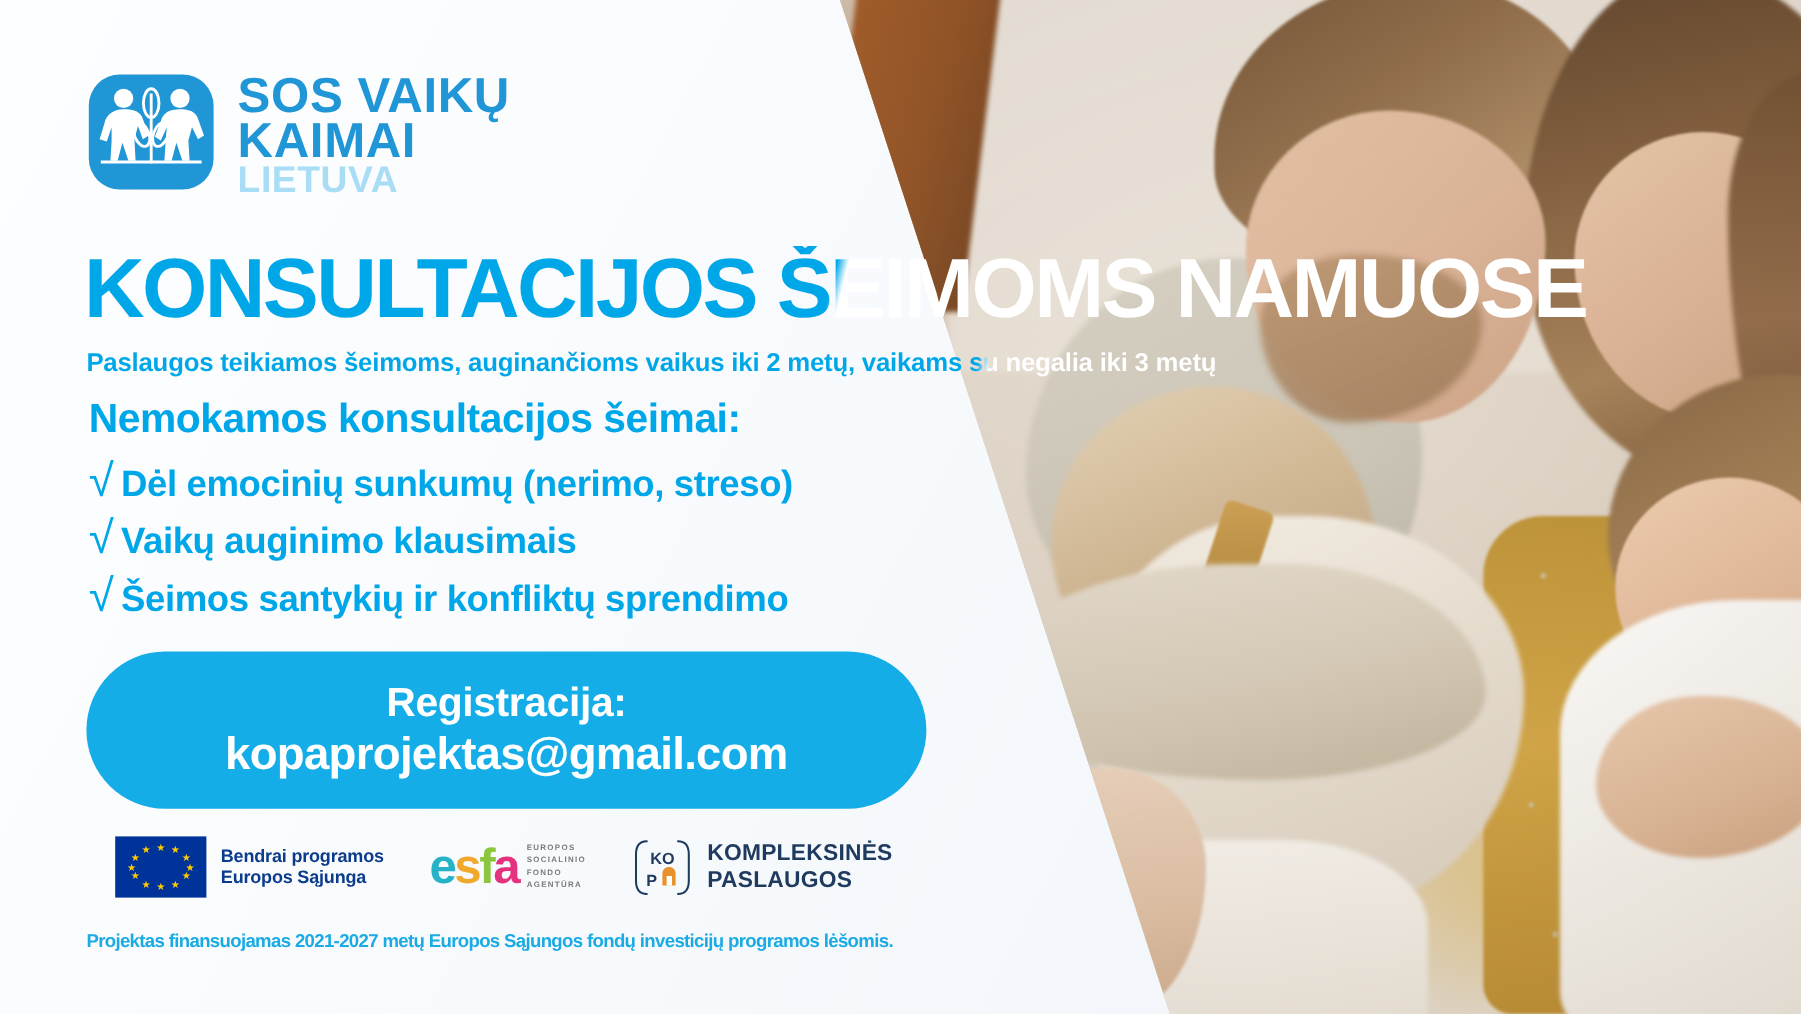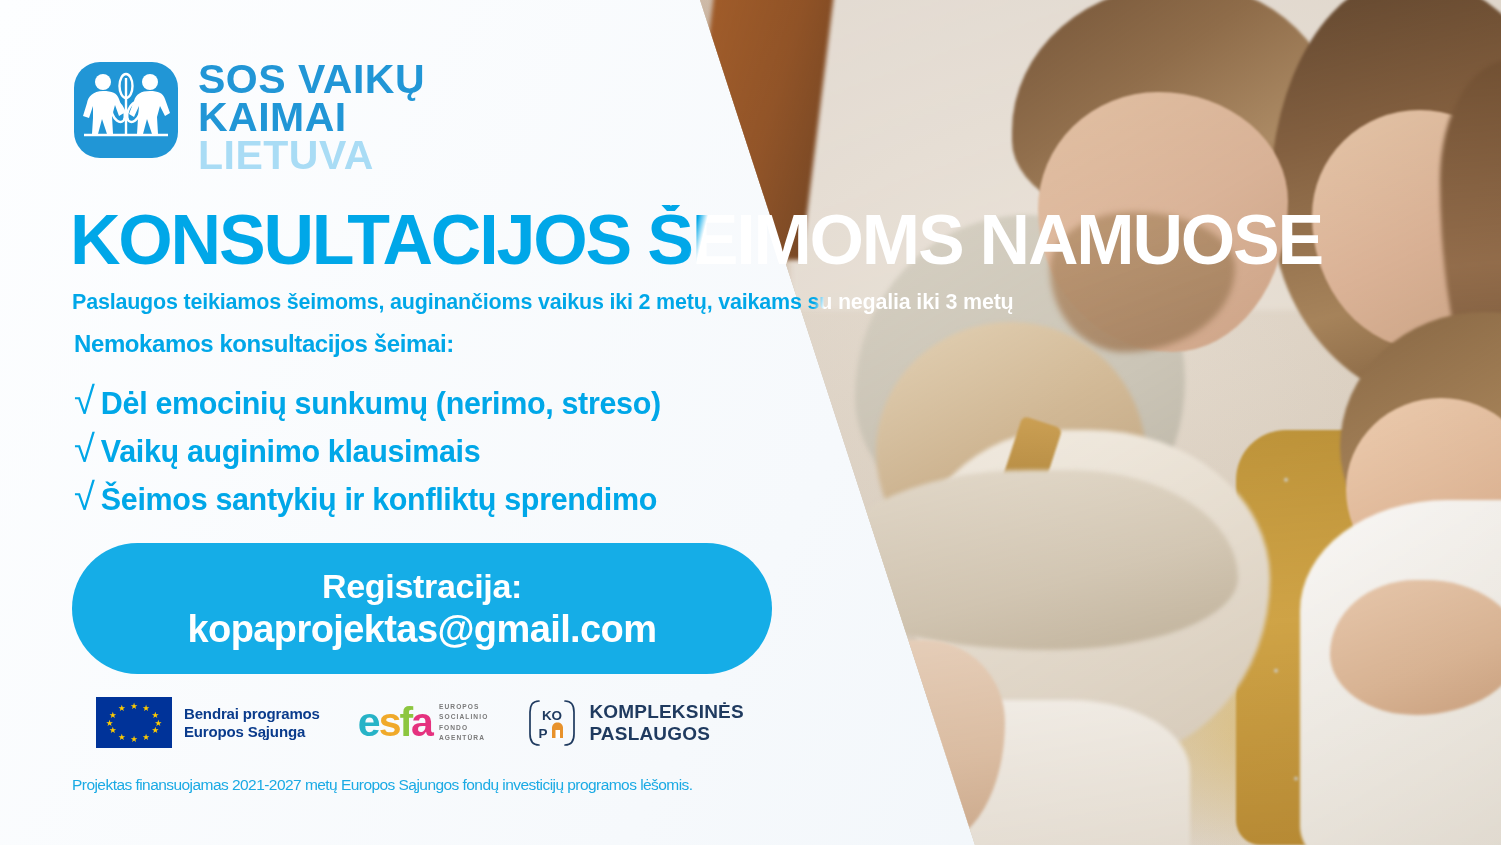--- a/index.html
+++ b/index.html
@@ -246,21 +246,21 @@
     line-height: 0.93;
   }
   .logo-line1, .logo-line2 {
     font-size: 41px;
     font-weight: 700;
     letter-spacing: 0.5px;
     color: #2196d6;
     display: block;
   }
   .logo-line3 {
-    font-size: 41px;
+    font-size: 31px;
     font-weight: 700;
     letter-spacing: 0.5px;
     color: #a9dcf5;
     display: block;
   }
 
   
   .headline {
     position: absolute;
     left: 70px; top: 205px;
@@ -290,21 +290,21 @@
     -webkit-background-clip: text;
     background-clip: text;
     -webkit-text-fill-color: transparent;
     color: transparent;
   }
 
   
   .offer-title {
     position: absolute;
     left: 74px; top: 330px;
-    font-size: 24px;
+    font-size: 34px;
     font-weight: 700;
     color: #00a7e8;
     letter-spacing: -0.4px;
   }
   .offer-list {
     position: absolute;
     left: 74px; top: 382px;
     width: 760px;
   }
   .offer-item {
@@ -423,21 +423,21 @@
     color: #1f3a5f;
     line-height: 1.15;
     letter-spacing: 0.2px;
   }
 
   
   .disclaimer {
     position: absolute;
     left: 72px; top: 776px;
     font-size: 15.5px;
-    font-weight: 400;
+    font-weight: 700;
     color: #1aaae4;
     letter-spacing: -0.55px;
     white-space: nowrap;
   }
 </style>
 </head>
 <body>
 
 <div class="poster">
 

